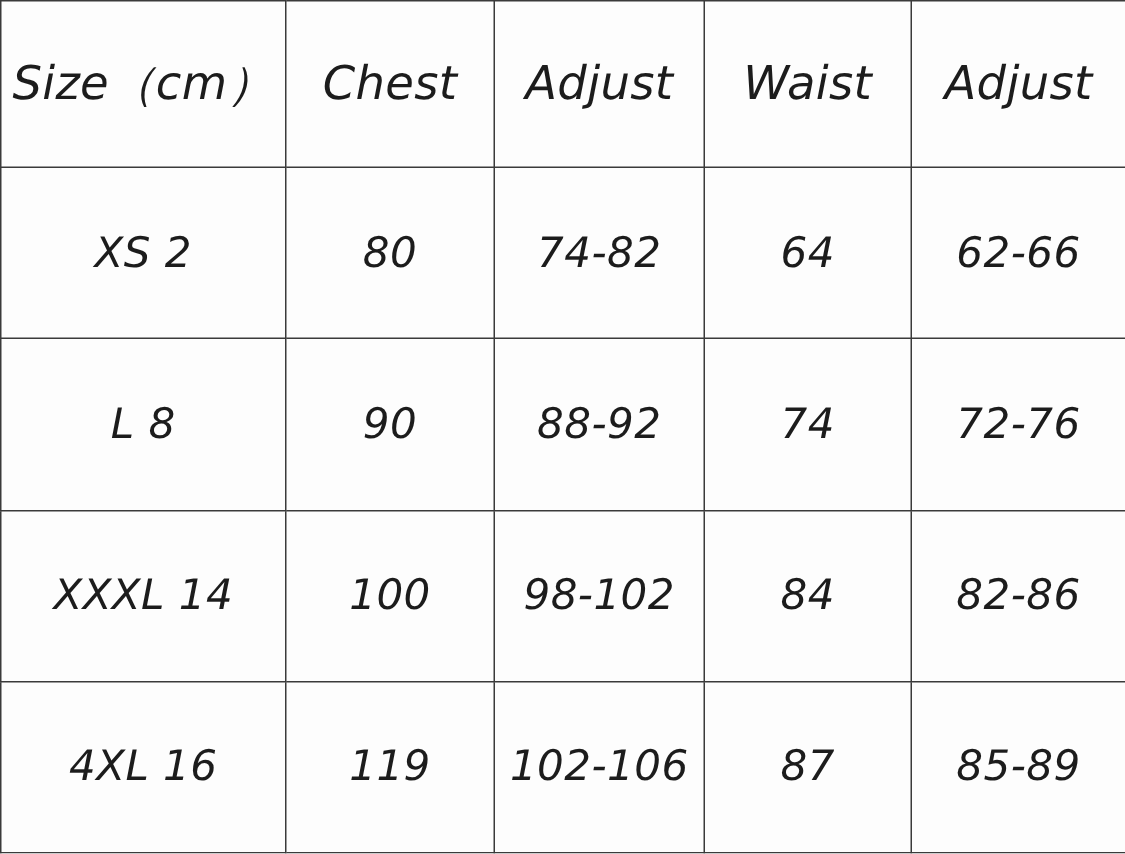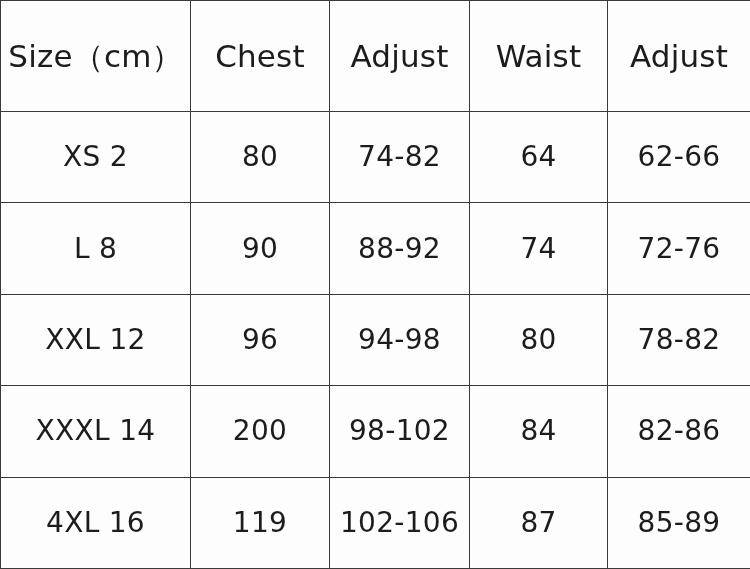--- a/index.html
+++ b/index.html
@@ -37,20 +37,21 @@
 
   table.size-table th,
   table.size-table td {
     border: 1px solid #3a3a3a;
     text-align: center;
     vertical-align: middle;
     color: #1c1c1c;
     font-weight: normal;
     padding: 0;
     background: #fdfdfd;
+    font-style: italic;
   }
 
   table.size-table thead th {
     height: 110px;
     font-size: 31px;
     letter-spacing: 0.2px;
   }
 
   table.size-table tbody td {
     height: 57.3px;
@@ -125,41 +126,24 @@
           </td>
         <td>
             <span class="cell-inner">74</span>
           </td>
         <td>
             <span class="cell-inner">72-76</span>
           </td>
       </tr>
       <tr>
         <td>
-            <span class="cell-inner">XXL 12</span>
-          </td>
-        <td>
-            <span class="cell-inner">96</span>
-          </td>
-        <td>
-            <span class="cell-inner">94-98</span>
-          </td>
-        <td>
-            <span class="cell-inner">80</span>
-          </td>
-        <td>
-            <span class="cell-inner">78-82</span>
-          </td>
-      </tr>
-      <tr>
-        <td>
             <span class="cell-inner">XXXL 14</span>
           </td>
         <td>
-            <span class="cell-inner">200</span>
+            <span class="cell-inner">100</span>
           </td>
         <td>
             <span class="cell-inner">98-102</span>
           </td>
         <td>
             <span class="cell-inner">84</span>
           </td>
         <td>
             <span class="cell-inner">82-86</span>
           </td>

